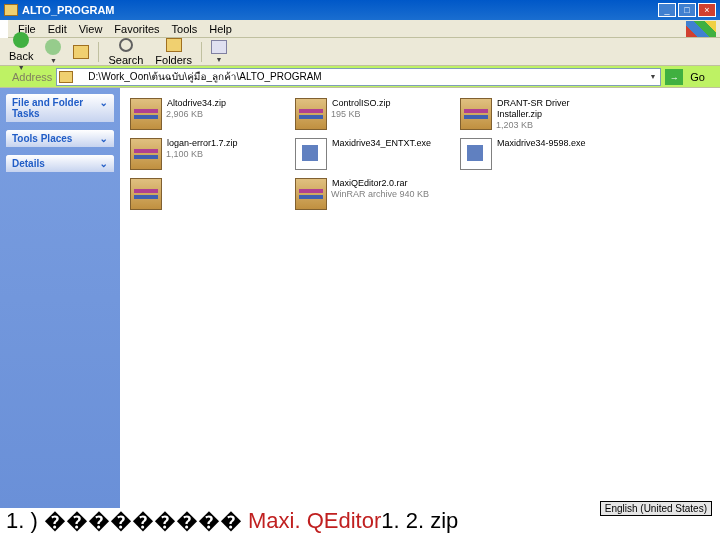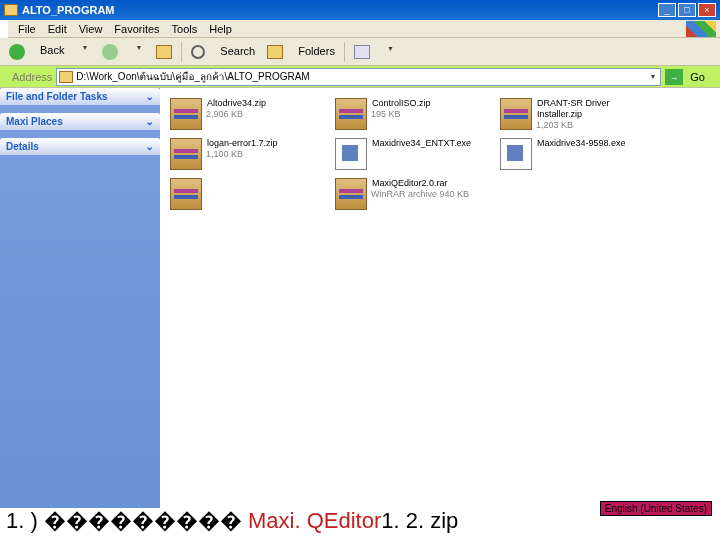--- a/index.html
+++ b/index.html
@@ -10,62 +10,62 @@
   .titlebar .title { flex: 1; font-weight: bold; font-size: 11px; }
   .winbtns { display: flex; gap: 2px; }
   .winbtn { width: 18px; height: 14px; background: #4080d0; border: 1px solid #fff; color: #fff; font-size: 9px; display: flex; align-items: center; justify-content: center; }
   .winbtn.close { background: #d04030; }
   
   .menubar { background: #ece9d8; height: 18px; display: flex; align-items: center; padding: 0 4px; border-bottom: 1px solid #c0c0a0; margin-left: 8px; }
   .menubar span { padding: 0 6px; }
   .menubar .logo { margin-left: auto; width: 30px; height: 16px; background: linear-gradient(45deg,#d04030 25%,#4080d0 25% 50%,#40b040 50% 75%,#f0d040 75%); }
   
   .toolbar { background: #ece9d8; height: 28px; display: flex; align-items: center; padding: 0 4px; border-bottom: 1px solid #c0c0a0; gap: 2px; }
-  .tbtn { display: flex; gap: 15px; padding: 2px 4px; border: 1px solid transparent; }
+  .tbtn { display: flex; align-items: center; gap: 2px; padding: 2px 4px; border: 1px solid transparent; flex-direction: column; }
   .tico { width: 16px; height: 16px; border-radius: 50%; display: inline-block; }
   .back-ico { background: #40b040; }
   .fwd-ico { background: #40b040; opacity: .5; }
   .up-ico { width: 16px; height: 14px; background: #f0d070; border: 1px solid #a07020; }
   .search-ico { width: 14px; height: 14px; border: 2px solid #606060; border-radius: 50%; position: relative; }
   .folders-ico { width: 16px; height: 14px; background: #f0d070; border: 1px solid #a07020; }
   .views-ico { width: 16px; height: 14px; background: #e0e0f0; border: 1px solid #8080a0; }
   .dd { font-size: 7px; color: #404040; padding: 0 2px; }
   .sep { width: 1px; height: 20px; background: #c0c0a0; margin: 0 2px; }
   
   .addrbar { background: #bef264; height: 22px; display: flex; align-items: center; padding: 0 12px; border-bottom: 1px solid #c0c0a0; gap: 4px; }
   .addrbar .lbl { color: #808060; }
-  .addrbox { flex: 1; background: #fff; border: 1px solid #7f9db9; height: 18px; display: flex; align-items: center; padding: 0 2px; }
+  .addrbox { flex: 1; background: #fff; border: 1px solid #7f9db9; height: 18px; display: flex; align-items: center; padding: 0 2px; gap: 12px; }
   .addrbox .fico { width: 14px; height: 12px; background: #f0d070; border: 1px solid #a07020; margin-right: 3px; }
   .addrbox .txt { flex: 1; font-size: 10px; }
   .gobtn { width: 18px; height: 16px; background: #40b040; color: #fff; display: flex; align-items: center; justify-content: center; font-size: 9px; }
   .golbl { padding: 0 3px; }
   
   .content { display: flex; height: 420px; }
   
-  .sidebar { width: 160px; background: linear-gradient(#7a9ee0,#6a90d8); }
+  .sidebar { width: 120px; background: linear-gradient(#7a9ee0,#6a90d8); padding: 6px; }
   .panel { background: #d6dff7; border-radius: 3px; margin-bottom: 8px; }
   .panel-hdr { background: linear-gradient(#fff,#c6d3ef); padding: 3px 6px; display: flex; justify-content: space-between; font-weight: bold; color: #215dc6; font-size: 10px; border-radius: 3px 3px 0 0; }
   .panel-hdr .chev { color: #215dc6; }
   
   .files { flex: 1; background: #fff; padding: 8px; display: flex; flex-wrap: wrap; align-content: flex-start; gap: 4px 10px; }
   .file { width: 155px; display: flex; gap: 4px; align-items: flex-start; padding: 2px; }
   .file.sel .fname { background: #316ac5; color: #fff; }
   .fico-rar { width: 32px; height: 32px; background: linear-gradient(#e0c080,#c09040); border: 1px solid #806030; position: relative; }
   .fico-rar::after { content: ""; position: absolute; left: 3px; right: 3px; top: 10px; height: 4px; background: #b04090; }
   .fico-rar::before { content: ""; position: absolute; left: 3px; right: 3px; top: 16px; height: 4px; background: #4060b0; }
   .fico-exe { width: 32px; height: 32px; background: #fff; border: 1px solid #808080; position: relative; }
   .fico-exe::after { content: ""; position: absolute; left: 6px; top: 6px; width: 16px; height: 16px; background: #6080c0; }
   .finfo { flex: 1; font-size: 9px; line-height: 1.2; }
   .fname { display: inline-block; padding: 0 1px; }
   .fmeta { color: #808080; }
   
   .caption { position: absolute; bottom: 6px; left: 6px; font-family: Arial; font-size: 22px; color: #000; }
   .caption .red { color: #c02020; }
   
-  .langbox { position: absolute; bottom: 24px; right: 8px; border: 1px solid #000; background: #be185d; padding: 1px 4px; font-size: 10px; }
+  .langbox { position: absolute; bottom: 24px; right: 8px; border: 1px solid #000; background: #e5e5e5; padding: 1px 4px; font-size: 10px; }
 </style>
 </head>
 <body>
 
 <div class="titlebar">
   <div class="folder-ico"></div>
   <div class="title">ALTO_PROGRAM</div>
   <div class="winbtns">
     <div class="winbtn">_</div>
     <div class="winbtn">□</div>
@@ -126,21 +126,21 @@
 <div class="content">
   <div class="sidebar">
     <div class="panel">
       <div class="panel-hdr">
         <span>File and Folder Tasks</span>
         <span class="chev">⌄</span>
       </div>
     </div>
     <div class="panel">
       <div class="panel-hdr">
-        <span>Maxi Places</span>
+        <span>Tools Places</span>
         <span class="chev">⌄</span>
       </div>
     </div>
     <div class="panel">
       <div class="panel-hdr">
         <span>Details</span>
         <span class="chev">⌄</span>
       </div>
     </div>
   </div>

